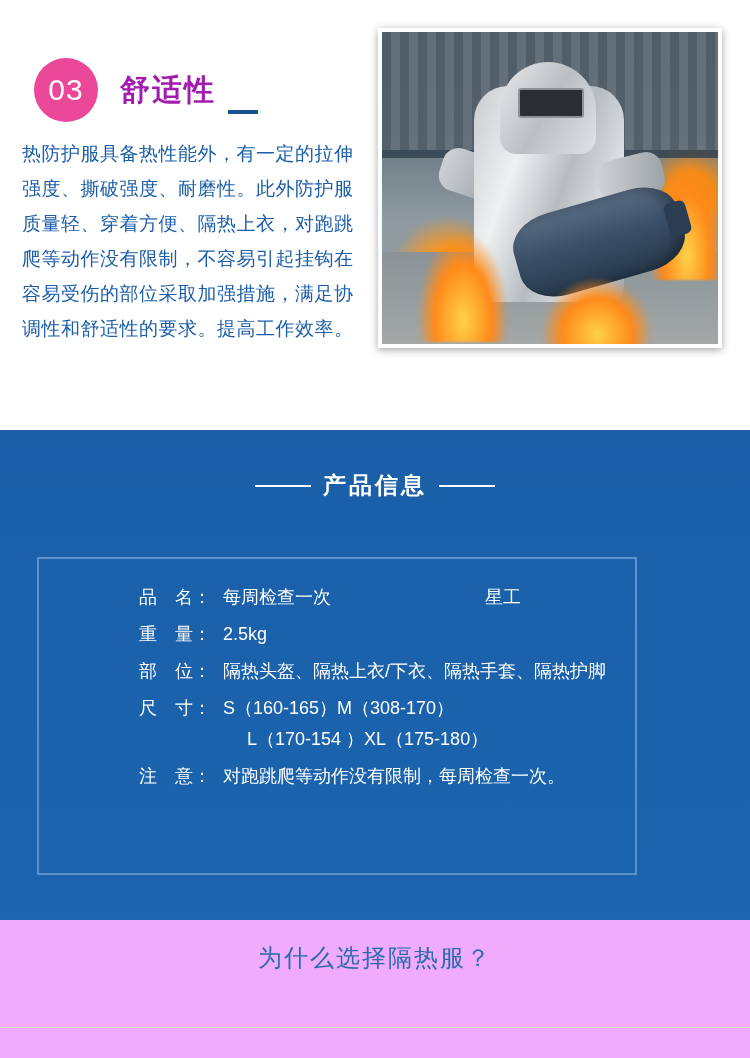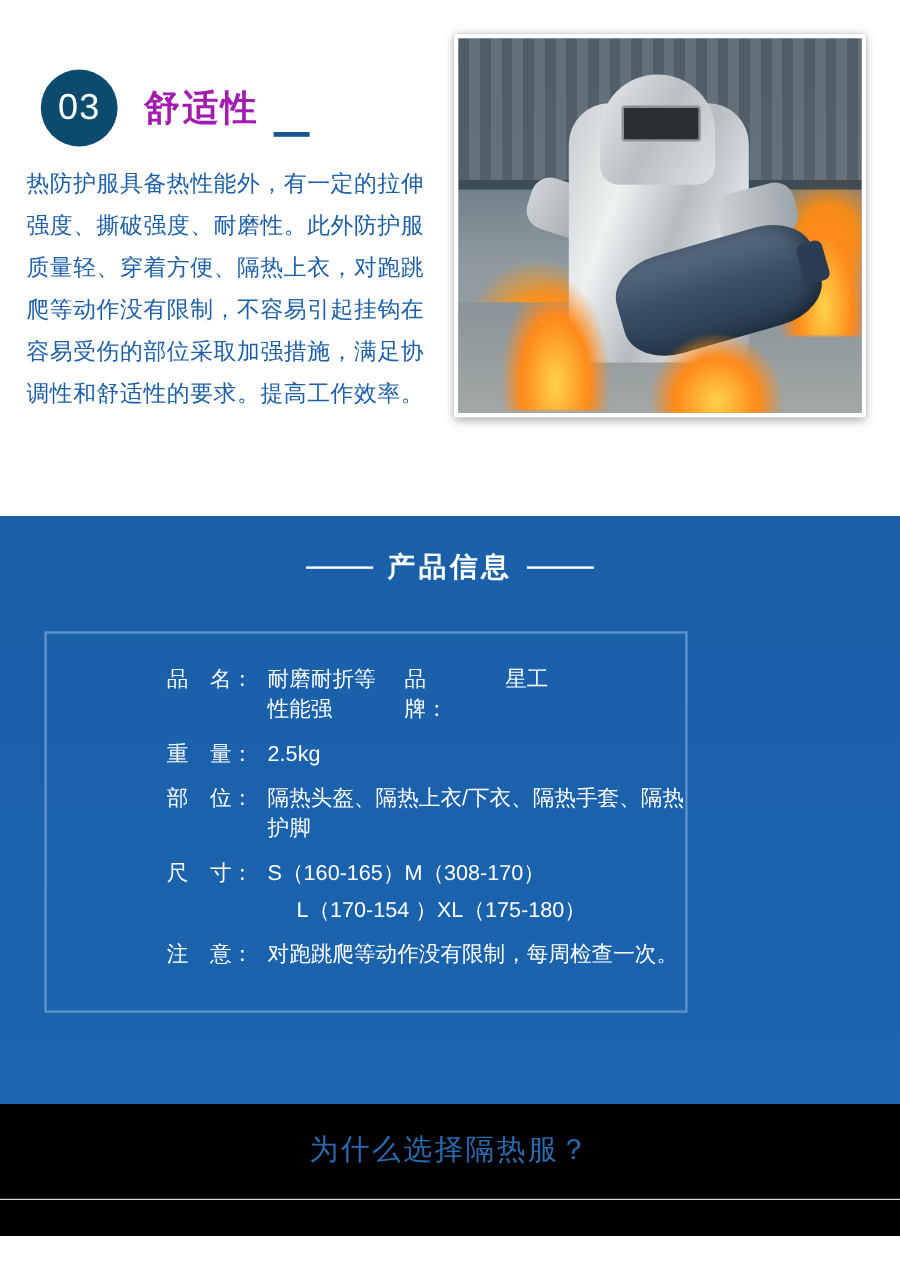--- a/index.html
+++ b/index.html
@@ -29,21 +29,21 @@
     position: absolute;
     left: 34px;
     top: 58px;
     display: flex;
     align-items: center;
   }
   .num-circle {
     width: 64px;
     height: 64px;
     border-radius: 50%;
-    background: #0c4a6e;
+    background: #ec4899;
     color: #ffffff;
     font-size: 30px;
     display: flex;
     align-items: center;
     justify-content: center;
     letter-spacing: 1px;
   }
   .head-title {
     margin-left: 22px;
     font-size: 30px;
@@ -193,39 +193,39 @@
   .info-section {
     position: relative;
     height: 490px;
     background: #1a5fa8;
     background: linear-gradient(180deg, #1a5fa8 0%, #1c64af 100%);
   }
   .info-title-row {
     display: flex;
     align-items: center;
     justify-content: center;
-    padding-top: 27px;
+    padding-top: 40px;
   }
   .info-title {
     color: #ffffff;
     font-size: 23px;
     letter-spacing: 3px;
     font-weight: bold;
     margin: 0 12px;
   }
   .title-rule {
     width: 56px;
     height: 2px;
     background: #ffffff;
   }
   .info-box {
     position: absolute;
     left: 37px;
-    top: 96px;
-    width: 536px;
+    top: 127px;
+    width: 600px;
     height: 318px;
     border: 2px solid #5d93c9;
     box-sizing: border-box;
   }
   .info-rows {
     padding: 26px 0 0 100px;
   }
   .info-row {
     display: flex;
     align-items: flex-start;
@@ -258,22 +258,22 @@
     margin-bottom: 12px;
     margin-top: -6px;
   }
   .size-extra .inner {
     padding-left: 24px;
   }
 
   
   .bottom-section {
     position: relative;
-    height: 110px;
-    background: #000000;
+    height: 138px;
+    background: #f0abfc;
   }
   .bottom-title {
     text-align: center;
     padding-top: 22px;
     font-size: 24px;
     color: #2a6bb0;
     letter-spacing: 2px;
   }
   .bottom-rule {
     position: absolute;
@@ -322,22 +322,21 @@
       <div class="title-rule"></div>
       <div class="info-title">产品信息</div>
       <div class="title-rule"></div>
     </div>
 
     <div class="info-box">
       <div class="info-rows">
 
         <div class="info-row">
           <div class="lbl">品　名：</div>
-          <div class="val">耐磨耐折等性能强</div>
-          <div class="lbl2">品　　牌：</div>
+          <div class="val">每周检查一次</div>
           <div class="val2">星工</div>
         </div>
 
 
         <div class="info-row">
           <div class="lbl">重　量：</div>
           <div class="val">2.5kg</div>
         </div>
 
 

